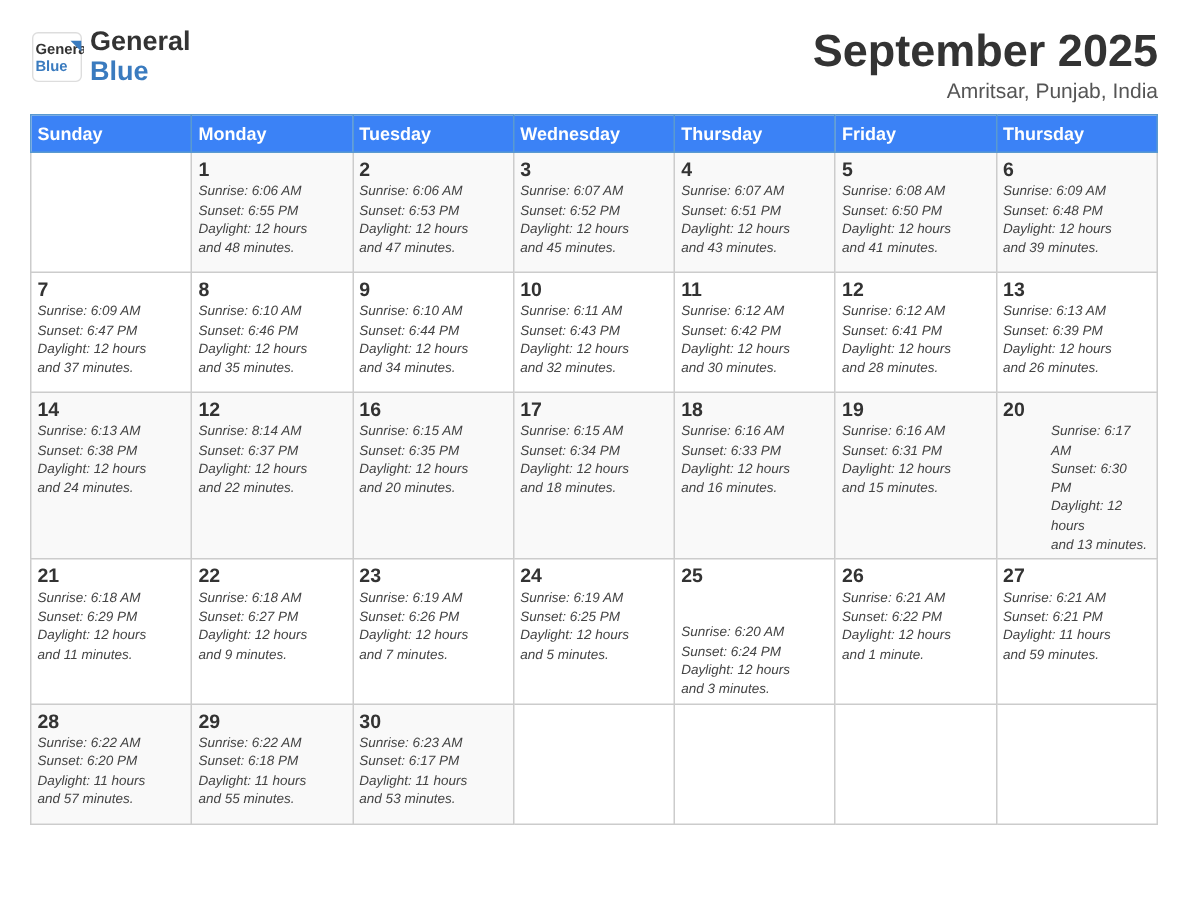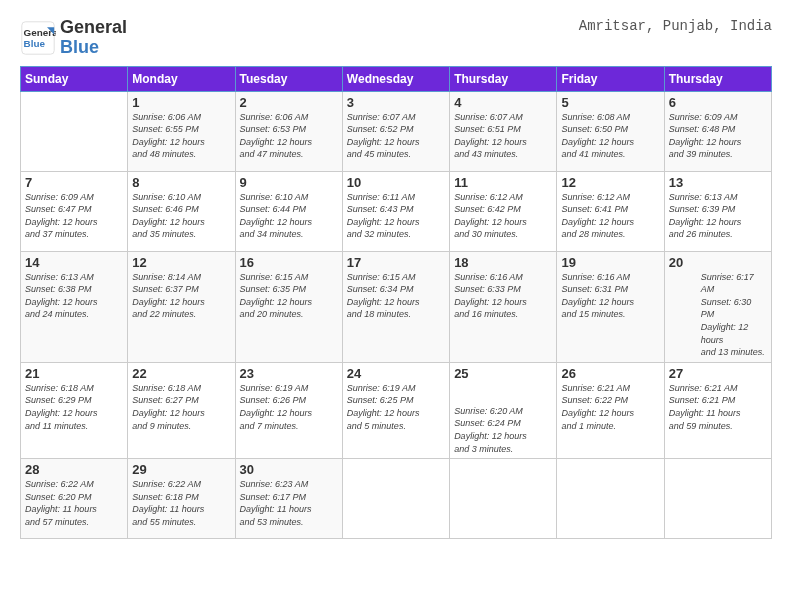--- a/index.html
+++ b/index.html
@@ -51,29 +51,28 @@
       text-align: right;
     }
     .month-title {
       font-size: 30px;
       font-weight: bold;
       color: #333;
     }
     .location {
       font-size: 14px;
       color: #555;
-      font-family: Liberation Mono, monospace;
     }
     .calendar {
       width: 100%;
       border-collapse: collapse;
       table-layout: fixed;
     }
     .calendar thead tr th {
-      background: #6d28d9;
+      background: #3b82f6;
       color: #fff;
       font-size: 12px;
       font-weight: bold;
       padding: 5px 4px;
       text-align: left;
       border: 1px solid #5a9ad0;
     }
     .calendar tbody tr td {
       border: 1px solid #ccc;
       vertical-align: top;
@@ -114,20 +113,21 @@
         <text x="4" y="18" font-size="11" font-weight="bold" fill="#333" font-family="Arial">General</text>
         <text x="4" y="30" font-size="11" font-weight="bold" fill="#3a7bbf" font-family="Arial">Blue</text>
         <polygon points="30,8 38,8 38,16" fill="#3a7bbf"></polygon>
       </svg>
       <div class="logo-text">
         <span class="logo-general">General</span>
         <span class="logo-blue">Blue</span>
       </div>
     </div>
     <div class="title-block">
+      <div class="month-title">September 2025</div>
       <div class="location">Amritsar, Punjab, India</div>
     </div>
   </div>
 
   <table class="calendar">
     <thead>
       <tr>
       <th>Sunday</th>
           <th>Monday</th>
           <th>Tuesday</th>

